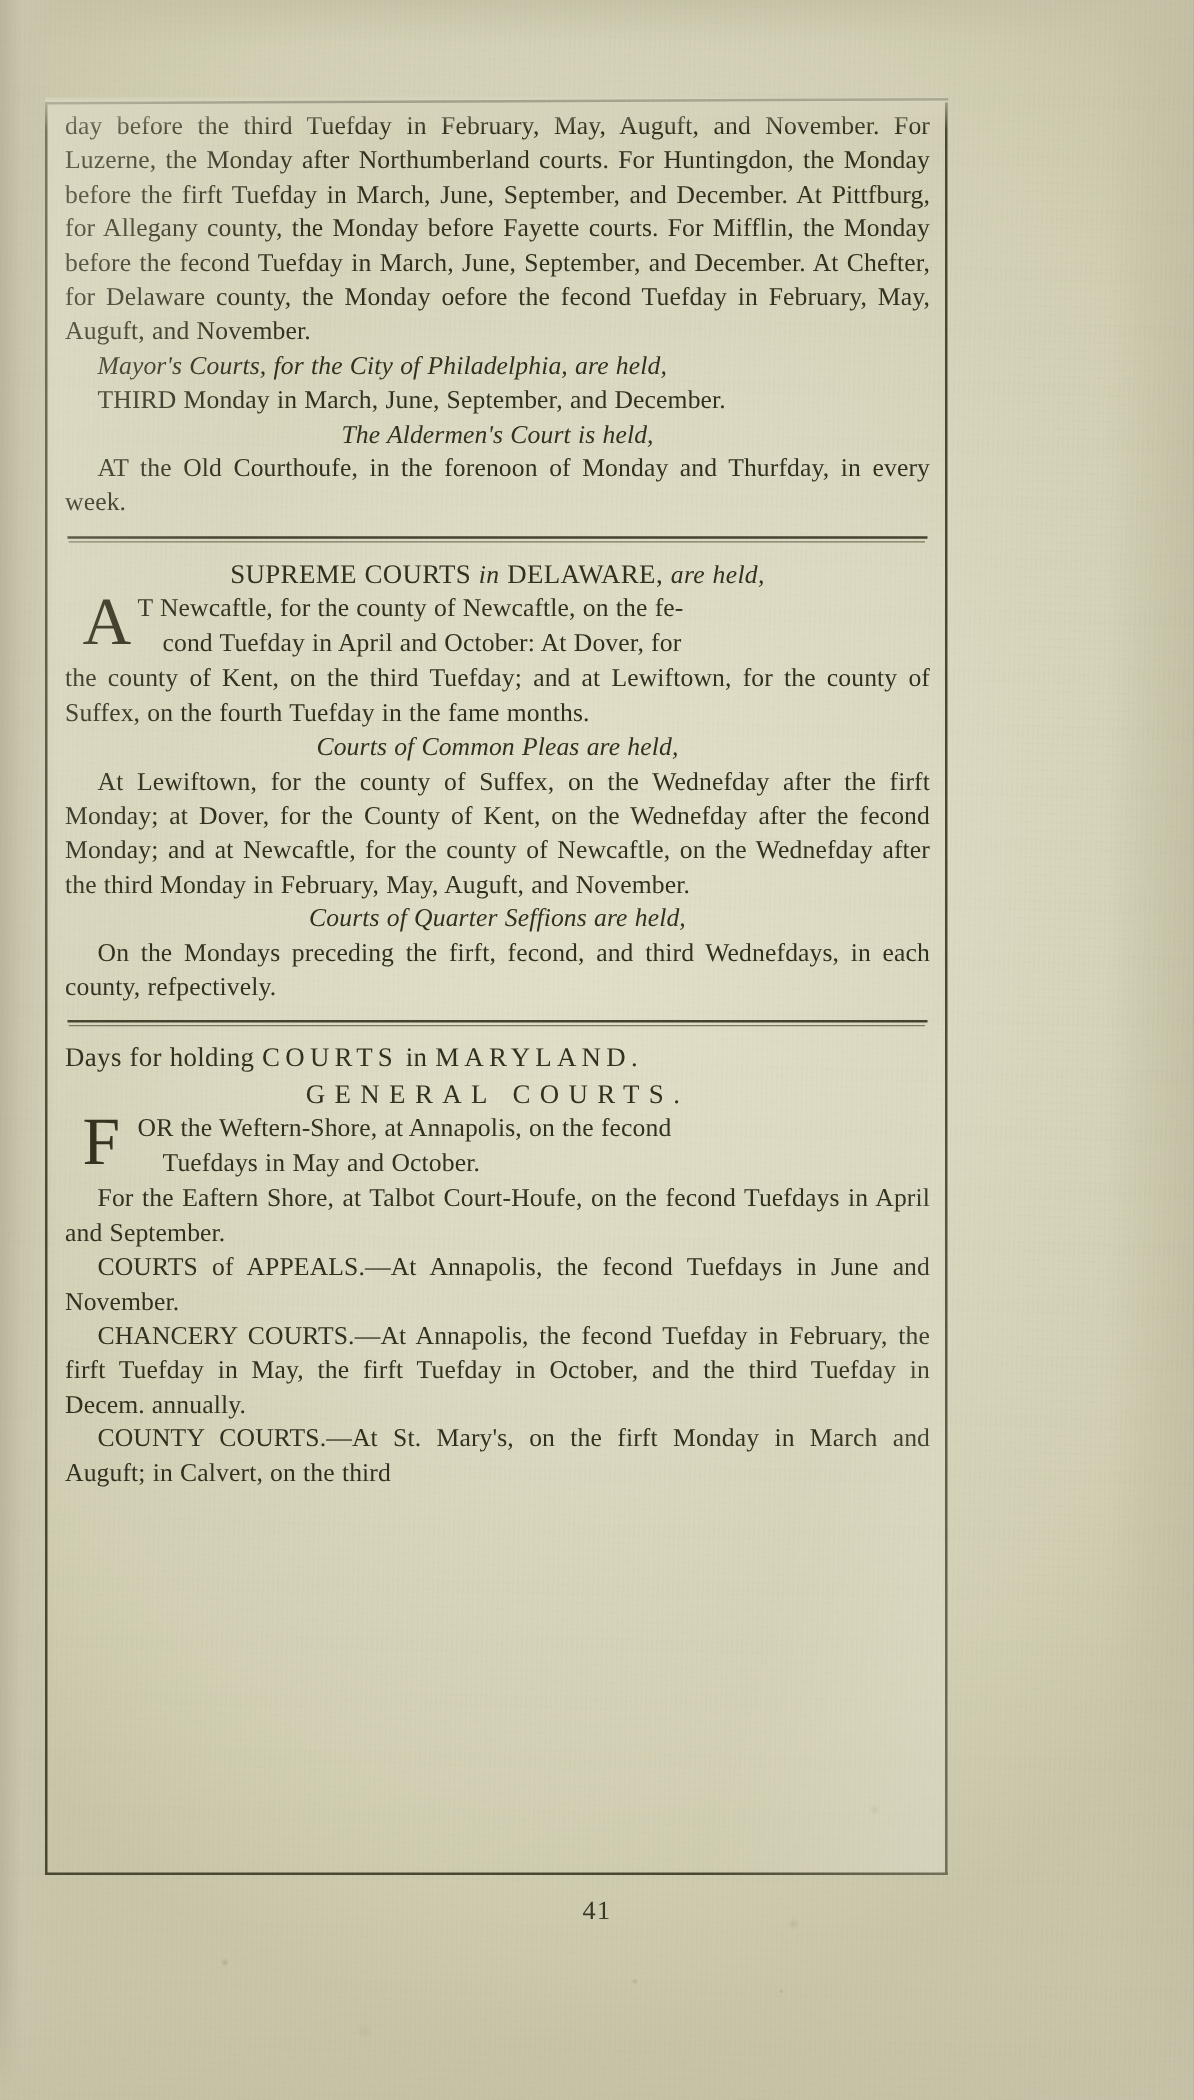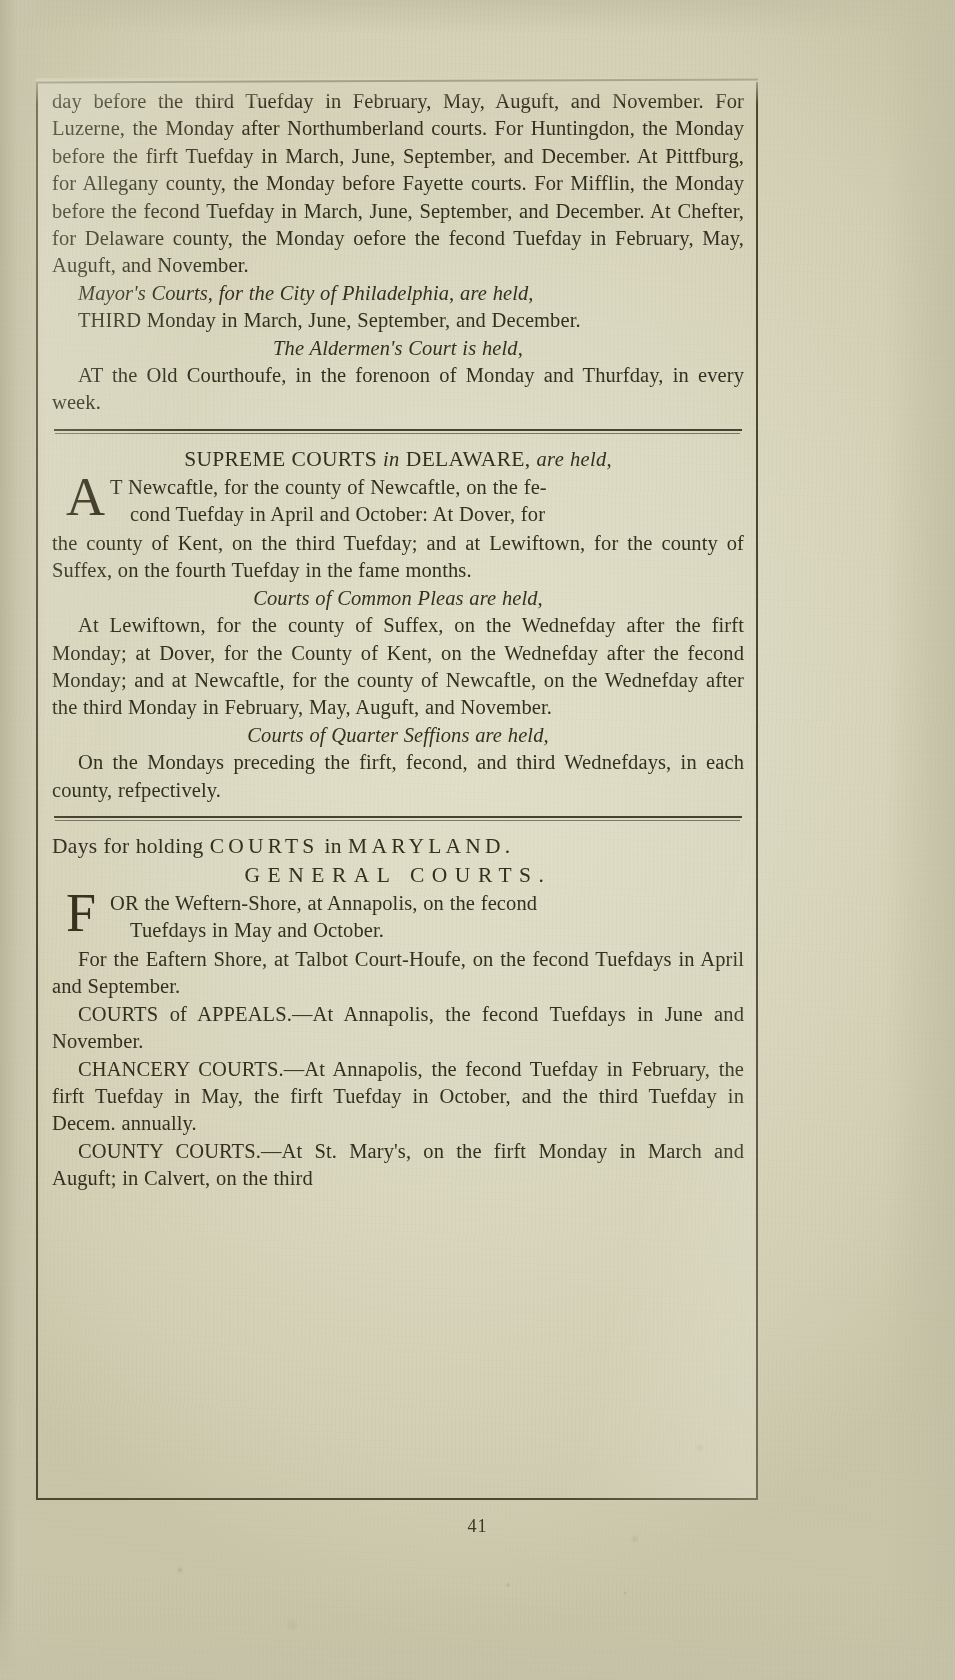--- a/index.html
+++ b/index.html
@@ -167,21 +167,21 @@
     color: #35321f;
   }
   .dropwrap p.l1 { text-indent: 58px; }
   .dropwrap p.l2 { text-indent: 78px; }
 
   .page-number {
     position: absolute;
     left: 0; right: 0;
     top: 1516px;
     text-align: center;
-    font-size: 18px;
+    font-size: 21px;
     color: #3a3724;
     letter-spacing: 1px;
   }
 
   
   .ink-fade {
     position: absolute;
     inset: 0;
     pointer-events: none;
     background:

